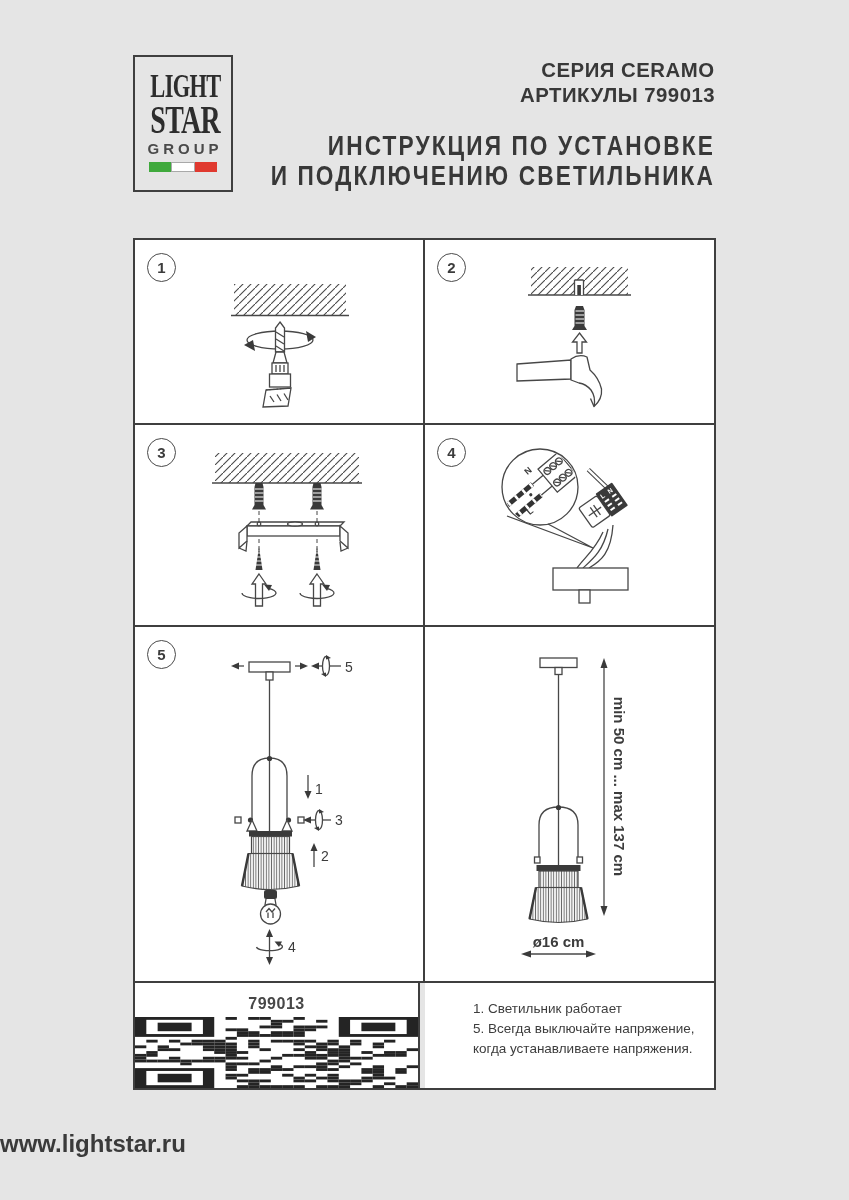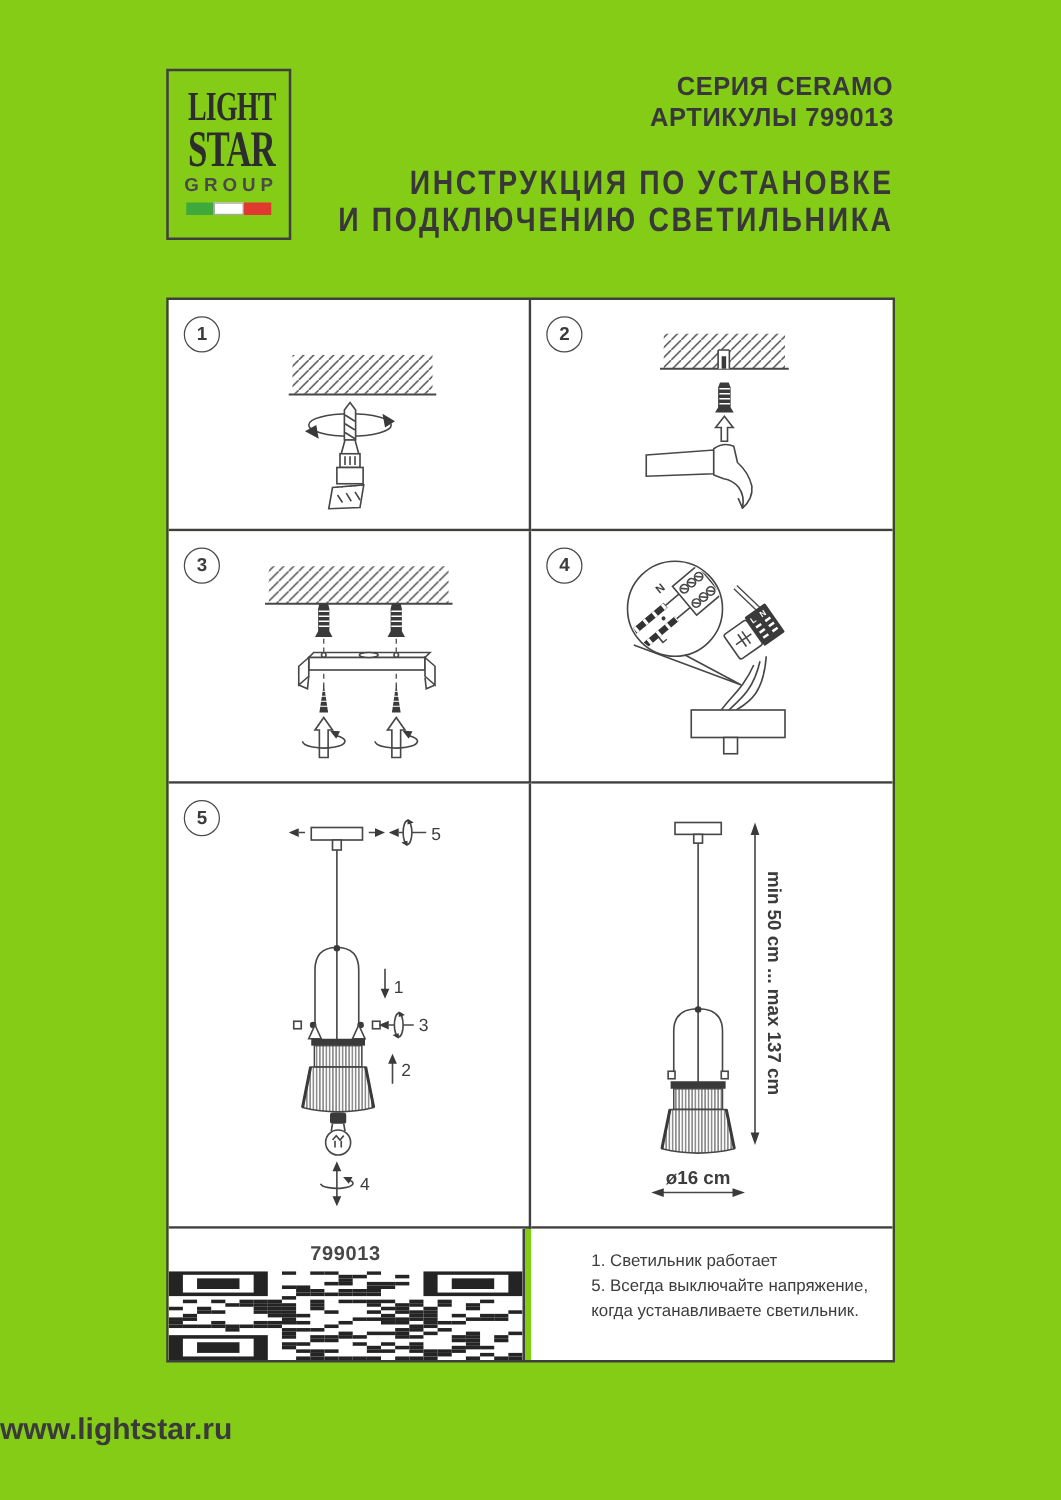--- a/index.html
+++ b/index.html
@@ -1,16 +1,16 @@
 <!DOCTYPE html>
 <html><head>
 <meta charset="utf-8">
 <style>
   html,body{margin:0;padding:0;background:#fff;}
-  .sheet{position:relative;width:849px;height:1200px;background:#84cc16;
+  .sheet{position:relative;width:849px;height:1200px;background:#e5e5e5;
          font-family:"Liberation Sans",sans-serif;color:#3c3c3c;overflow:hidden;}
 
   
   .logo-box{position:absolute;left:133px;top:55px;width:100px;height:137px;
             border:2px solid #3f3f3f;box-sizing:border-box;text-align:center;}
   .logo-word{font-family:"Liberation Serif",serif;font-weight:bold;color:#2d2d2d;
              line-height:0.82;letter-spacing:-1px;transform:scaleX(0.68);transform-origin:center;}
   .logo-light{font-size:33px;margin-top:16px;}
   .logo-star{font-size:41px;margin-top:3px;}
   .logo-group{font-size:15px;letter-spacing:4px;padding-left:4px;color:#4a4a4a;margin-top:3px;font-weight:bold;}
@@ -563,18 +563,18 @@
           <rect x="20" y="2" width="3" height="3" fill="#242424"></rect>
           <rect x="0" y="18" width="7" height="7" fill="#242424"></rect>
           <rect x="1" y="19" width="5" height="5" fill="#fff"></rect>
           <rect x="2" y="20" width="3" height="3" fill="#242424"></rect>
         </svg>
     </div>
 
     <div class="cell notes" style="left:290px;top:743px;width:289px;height:105px;">
       <div>1. Светильник работает</div>
       <div>5. Всегда выключайте напряжение,</div>
-      <div>когда устанавливаете светильник.</div>
+      <div>когда устанавливаете напряжения.</div>
     </div>
   </div>
 
   <div class="footer-url">www.lightstar.ru</div>
 </div>
 
 </body></html>

